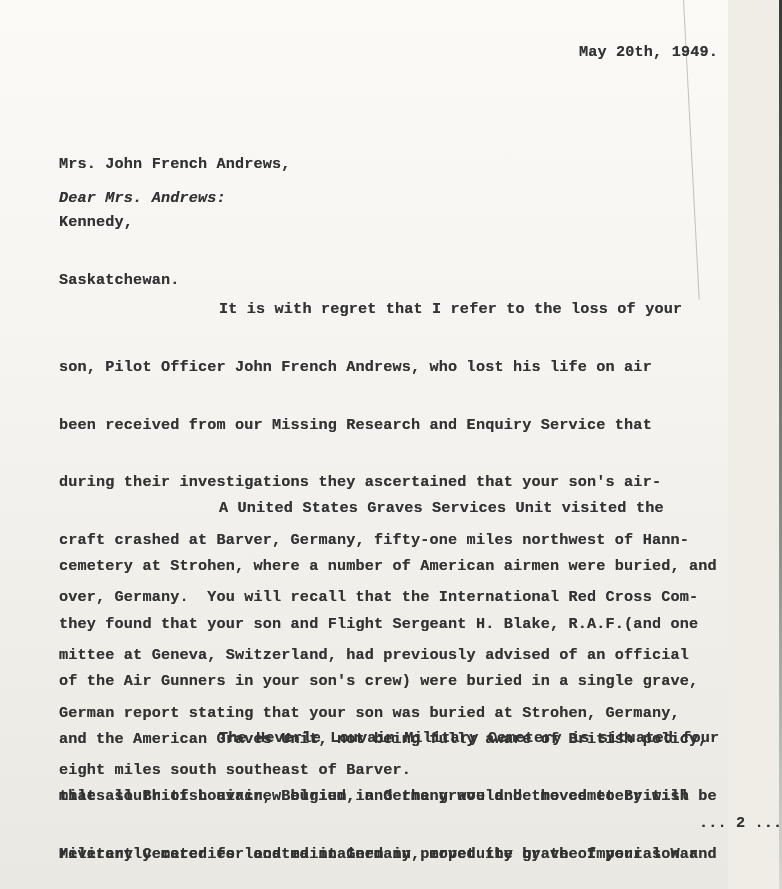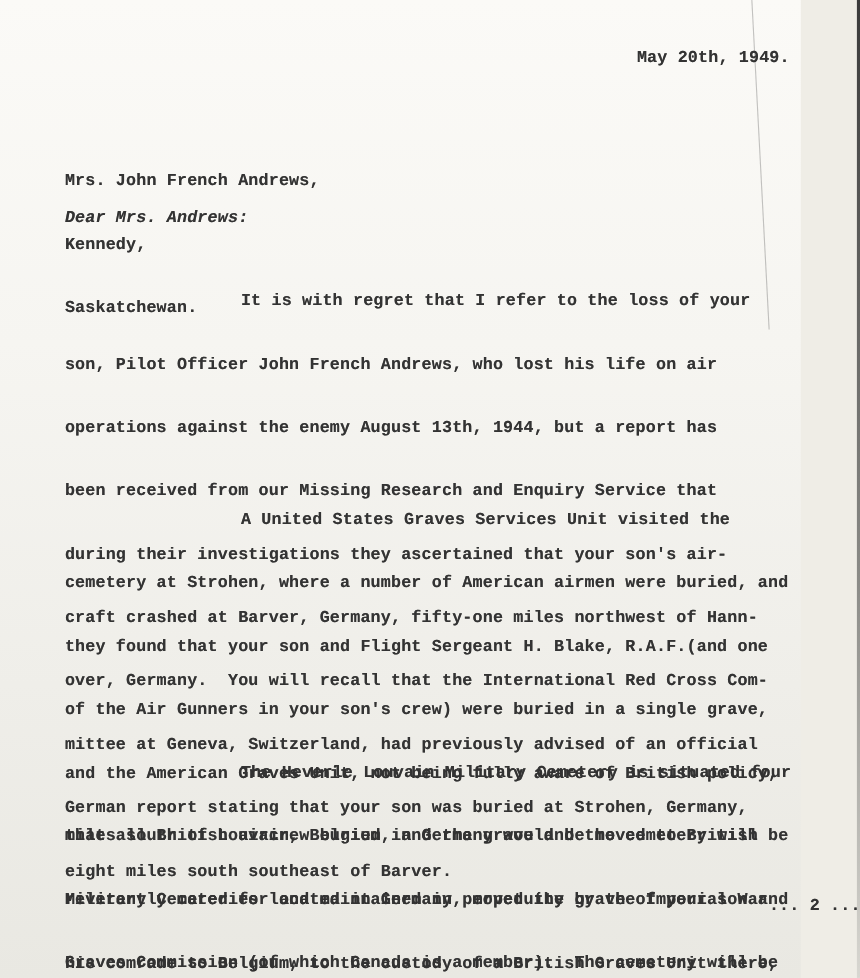--- a/index.html
+++ b/index.html
@@ -53,42 +53,41 @@
     }
     .date { left: 579px; top: 43px; }
     .addr { left: 59px; top: 117px; }
     .salutation { left: 59px; top: 189px; font-style: italic; }
     .para1 { left: 59px; top: 226px; }
     .para2 { left: 59px; top: 425px; }
     .para3 { left: 59px; top: 655px; }
     .continuation { left: 699px; top: 814px; }
 
     .line { display: block; }
-    .indent { padding-left: 160px; }
+    .indent { padding-left: 160px; margin-top: 36px; }
   </style>
 </head>
 <body>
 
 <div class="page">
   <div class="fold-line"></div>
 
   <div class="typed date">May 20th, 1949.</div>
 
   <div class="typed addr">
     <span class="line">Mrs. John French Andrews,</span>
     <span class="line">Kennedy,</span>
     <span class="line">Saskatchewan.</span>
   </div>
 
   <div class="typed salutation">Dear Mrs. Andrews:</div>
 
   <div class="typed para1">
     <span class="line indent">It is with regret that I refer to the loss of your</span>
     <span class="line">son, Pilot Officer John French Andrews, who lost his life on air</span>
-    <span class="line">operations against the enemy August 13th, 1944, but a report has</span>
     <span class="line">been received from our Missing Research and Enquiry Service that</span>
     <span class="line">during their investigations they ascertained that your son's air-</span>
     <span class="line">craft crashed at Barver, Germany, fifty-one miles northwest of Hann-</span>
     <span class="line">over, Germany.  You will recall that the International Red Cross Com-</span>
     <span class="line">mittee at Geneva, Switzerland, had previously advised of an official</span>
     <span class="line">German report stating that your son was buried at Strohen, Germany,</span>
     <span class="line">eight miles south southeast of Barver.</span>
   </div>
 
   <div class="typed para2">

